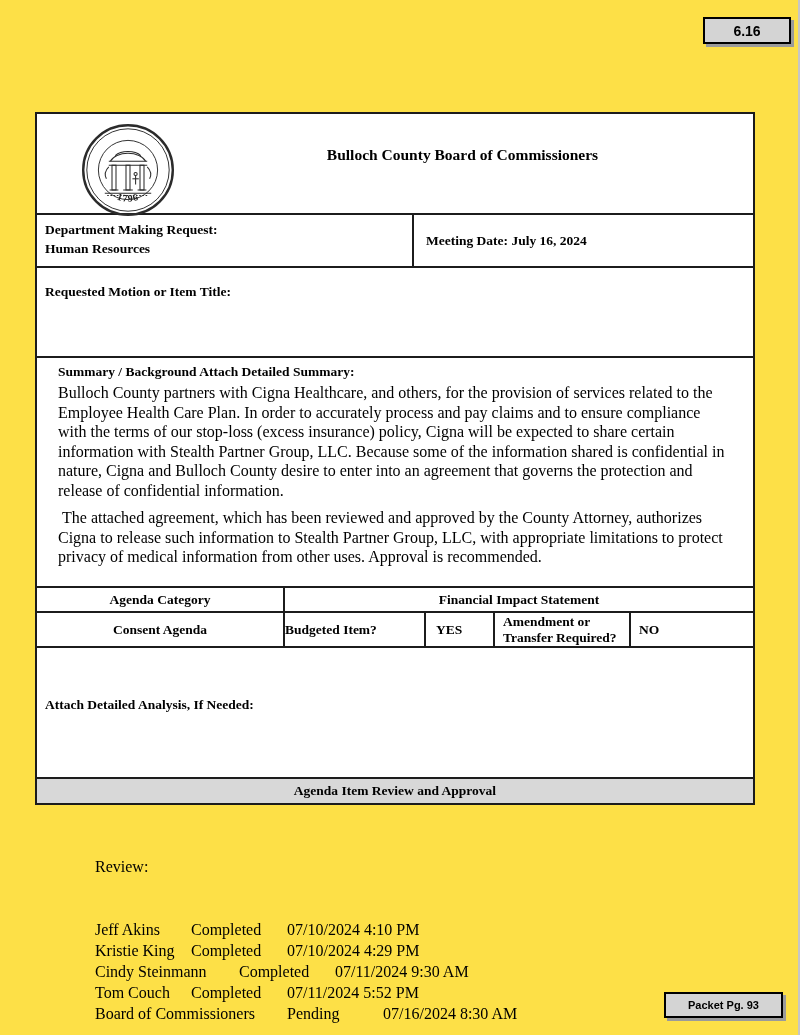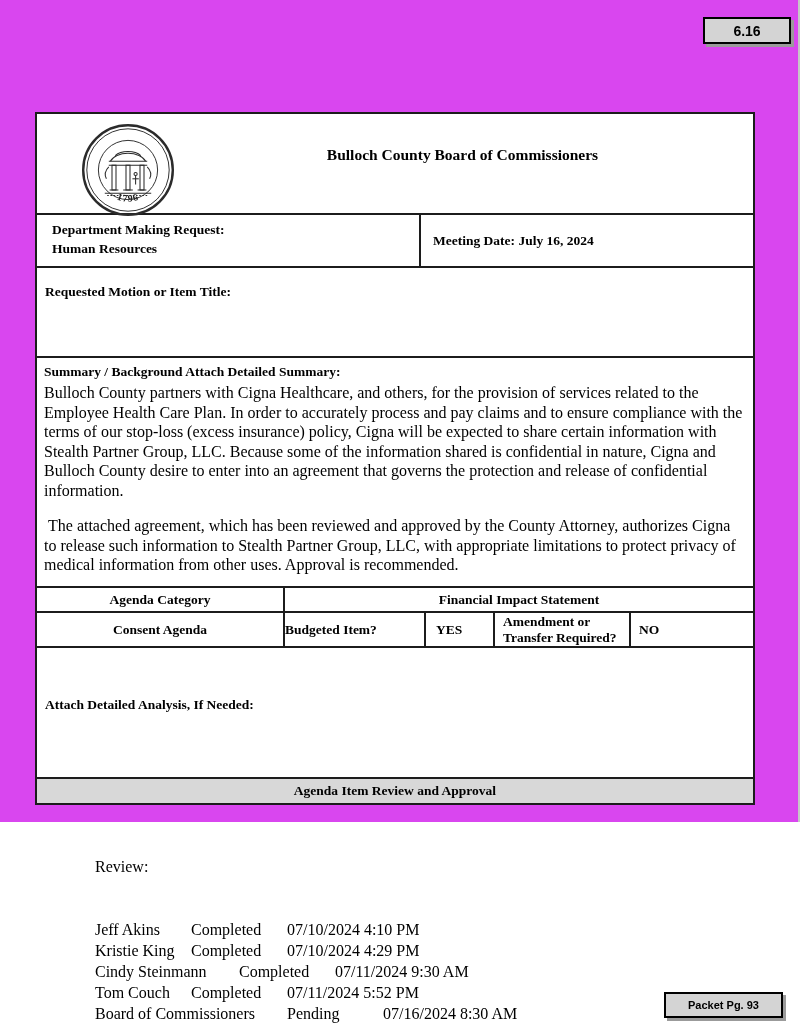--- a/index.html
+++ b/index.html
@@ -4,21 +4,21 @@
 <style>
   :root{
     --ink:#000000;
     --badge-bg:#d4d4d4;
     --bar-bg:#d8d8d8;
     --scan:#1c1c1c;
   }
   *{box-sizing:border-box;margin:0;padding:0;}
   html,body{width:800px;height:1035px;}
   body{background:#ffffff;font-family:"Liberation Serif",serif;color:var(--ink);position:relative;overflow:hidden;}
-  .page{position:relative;width:800px;height:822px;background:#d946ef;}
+  .page{position:relative;width:800px;height:1035px;background:#fde047;}
   .page-edge{position:absolute;top:0;right:0;width:2px;height:100%;background:#c6c6c6;}
 
   
   .badge{
     position:absolute;
     background:var(--badge-bg);
     border:2px solid #000;
     box-shadow:3px 3px 0 #9b9b9b;
     display:flex;align-items:center;justify-content:center;
     font-family:"Liberation Sans",sans-serif;
@@ -29,35 +29,35 @@
 
   
   .form{
     position:absolute;left:35px;top:112px;width:720px;height:693px;
     border:2px solid var(--scan);background:#fff;
   }
   .row{position:relative;width:100%;}
   .r-header{height:101px;border-bottom:2px solid var(--scan);}
   .r-dept{height:53px;border-bottom:2px solid var(--scan);display:flex;}
   .r-motion{height:90px;border-bottom:2px solid var(--scan);padding:14px 8px;}
-  .r-summary{height:230px;border-bottom:2px solid var(--scan);padding:4px 7px;}
+  .r-summary{height:230px;border-bottom:2px solid var(--scan);padding:4px 21px;}
   .r-impact{height:59px;}
   .r-analysis{height:132px;border-bottom:2px solid var(--scan);padding:48px 8px 0 8px;}
   .r-bar{height:24px;background:var(--bar-bg);display:flex;align-items:center;justify-content:center;}
 
   .seal{position:absolute;left:36px;top:8px;}
   .title-block{position:absolute;left:135px;right:0;top:30px;text-align:center;}
   .title-line{font-weight:bold;font-size:15.5px;line-height:22px;}
 
   .lbl{font-weight:bold;font-size:13.5px;line-height:19px;}
-  .dept-cell{width:375px;padding:5px 8px;margin-left:7px;}
+  .dept-cell{width:375px;padding:5px 8px;}
   .date-cell{flex:1;border-left:2px solid var(--scan);display:flex;align-items:center;padding-left:12px;}
 
   .summary-par{font-size:16px;line-height:19.5px;white-space:pre-wrap;margin-top:2px;}
-  .summary-par + .summary-par{margin-top:16px;}
+  .summary-par + .summary-par{margin-top:8px;}
 
   table.impact{width:100%;border-collapse:collapse;table-layout:fixed;}
   table.impact td{border:0;border-left:2px solid var(--scan);vertical-align:middle;
     font-weight:bold;font-size:13.5px;line-height:16px;}
   table.impact td:first-child{border-left:0;}
   table.impact tr.hd td{border-bottom:2px solid var(--scan);height:24px;border-radius:9px;}
   table.impact tr.vals td{height:35px;border-bottom:2px solid var(--scan);}
   td.c{text-align:center;}
   td.pl12{padding-left:0;} td.pl10{padding-left:10px;} td.pl8{padding-left:8px;}
 

